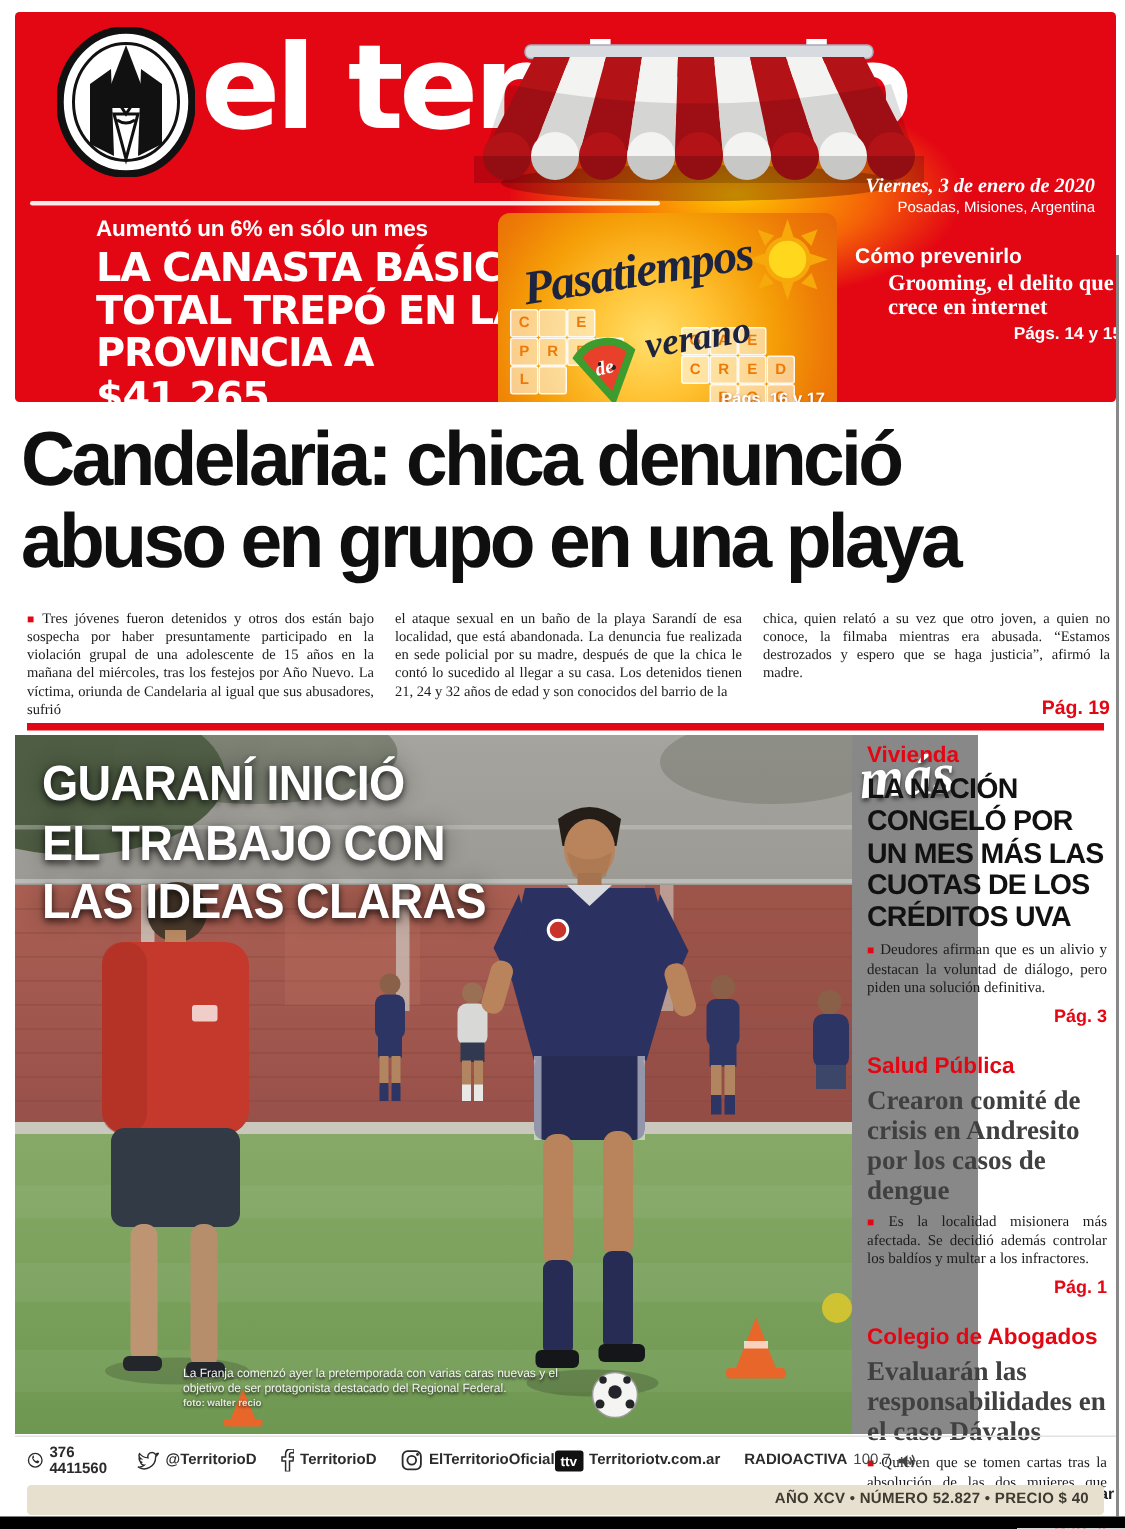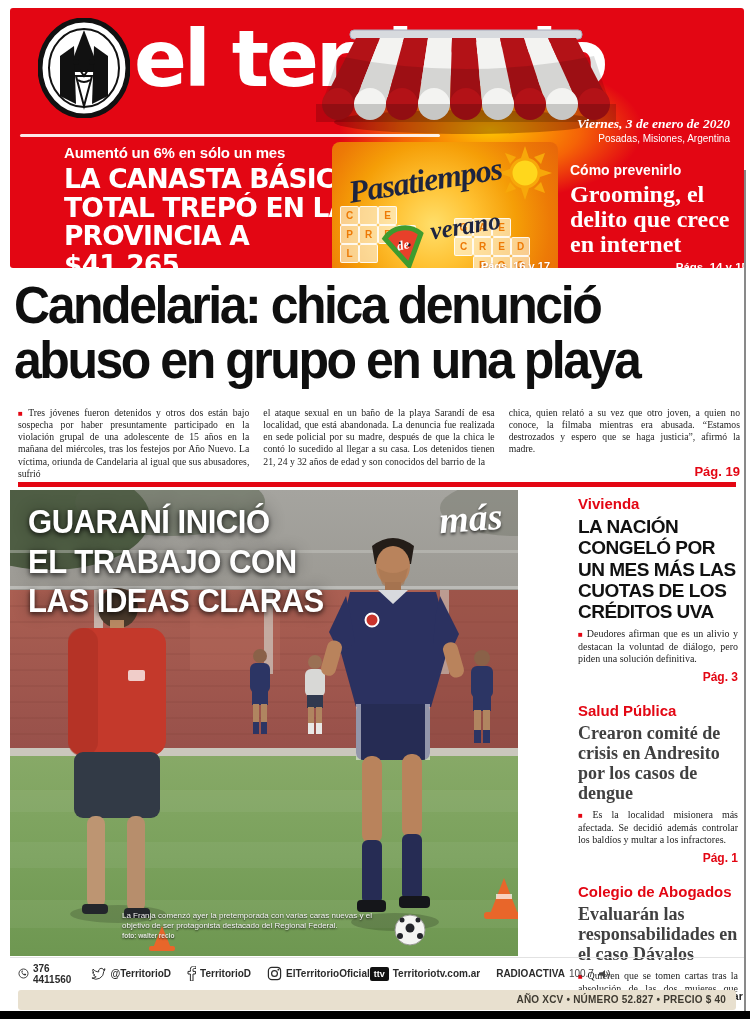--- a/index.html
+++ b/index.html
@@ -36,37 +36,37 @@
               text-shadow:0 1px 2px rgba(160,60,0,.6);}
   .tile{position:absolute;width:17px;height:17px;border-radius:2px;background:rgba(255,255,255,.55);
         border:1px solid rgba(255,255,255,.85);color:#ed7a06;font-size:10px;font-weight:bold;
         text-align:center;line-height:17px;}
   .melon{position:absolute;left:50px;top:82px;transform:rotate(-14deg);}
   .sun{position:absolute;right:4px;top:2px;}
 
   
   .groom{left:560px;top:154px;width:178px;color:#fff;}
   .groom .kick{font-size:14px;font-weight:bold;}
-  .groom .hl{margin-top:4px;font-family:"Liberation Serif",serif;font-weight:bold;font-size:24px;line-height:1.05;}
+  .groom .hl{margin-top:4px;font-family:"Liberation Serif",serif;font-weight:bold;font-size:15px;line-height:1.05;margin-left:22px;}
   .groom .pref{text-align:right;font-weight:bold;font-size:11.5px;margin-top:3px;}
 
   
   .lead-hl{left:14px;top:278px;width:728px;color:#0f0f0f;font-family:"Liberation Sans",sans-serif;
            font-weight:bold;font-size:51px;letter-spacing:-2.5px;line-height:1.08;
            transform:scaleX(.98);transform-origin:left top;}
   .lead-cols{left:18px;top:407px;width:722px;display:flex;gap:14px;}
   .lead-cols .col{flex:1;font-family:"Liberation Serif",serif;font-size:9.7px;line-height:1.25;
                   text-align:justify;color:#1c1c1c;}
   .bullet{color:#e30613;font-size:8px;margin-right:3px;}
   .pag19{display:block;text-align:right;color:#e30613;font-family:"Liberation Sans",sans-serif;
          font-weight:bold;font-size:13px;margin-top:8px;}
   .red-rule{left:18px;top:482px;width:718px;height:5px;background:#e30613;}
 
   
-  .photo{left:10px;top:490px;width:508px;height:466px;overflow:hidden;background:#888;}
+  .photo{left:10px;top:490px;width:642px;height:466px;overflow:hidden;background:#888;}
   .photo svg.scene{position:absolute;left:0;top:0;}
   .ph-hl{position:absolute;left:18px;top:12px;color:#fff;font-family:"Liberation Sans",sans-serif;
          font-weight:bold;font-size:33px;letter-spacing:-.5px;line-height:1.2;
          transform:scaleX(.94);transform-origin:left top;
          text-shadow:0 2px 5px rgba(0,0,0,.75),0 0 16px rgba(0,0,0,.45);}
   .mas{position:absolute;right:16px;top:6px;color:#fff;font-family:"Liberation Serif",serif;
        font-style:italic;font-weight:bold;font-size:38px;transform:rotate(-4deg);
        text-shadow:0 2px 3px rgba(0,0,0,.6);}
   .ph-cap{position:absolute;left:112px;bottom:16px;width:265px;color:#f4f4f4;font-size:8px;
           line-height:1.3;text-shadow:0 1px 2px rgba(0,0,0,.9);}

